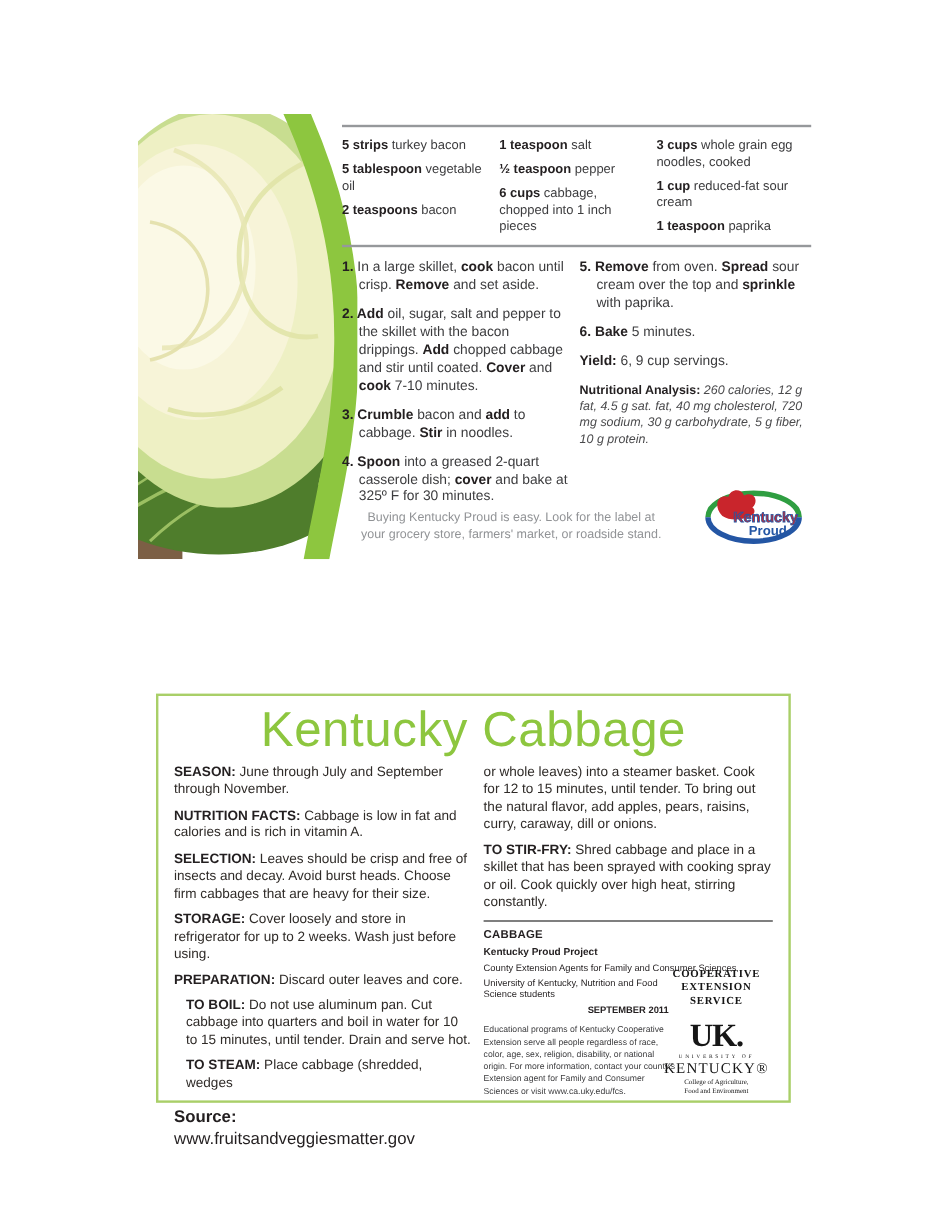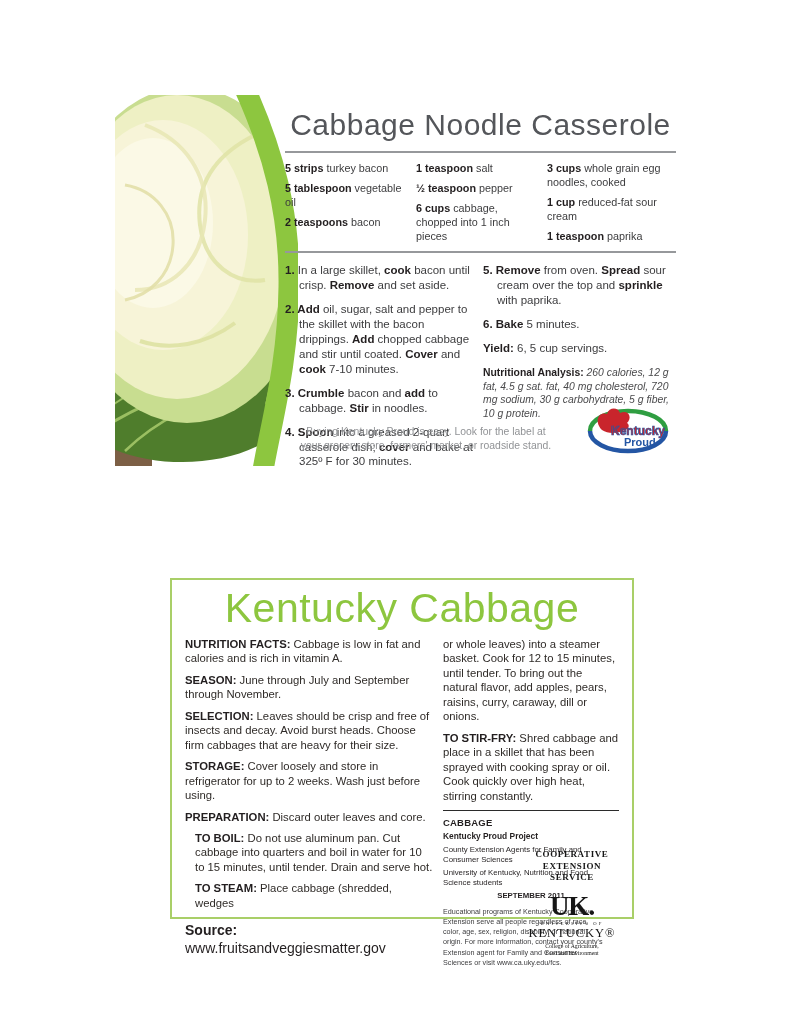--- a/index.html
+++ b/index.html
@@ -24,22 +24,22 @@
   .dir-right{width:193px;}
   .step{margin:0 0 9px;padding-left:14px;text-indent:-14px;}
   .yield{margin:2px 0 10px;}
   .nutrition{margin:0;font-size:10.4px;line-height:1.32;}
   .nutrition i{color:#4a4a4c;}
   .kp-note{position:absolute;left:185px;top:330px;width:252px;margin:0;text-align:center;
            font-size:10.4px;line-height:1.35;color:#919396;}
   .kp-logo{position:absolute;left:468px;top:308px;width:90px;height:56px;}
 
   
-  .factsheet{position:absolute;left:130px;top:578px;width:464px;height:341px;
-             border:2px solid #a9cf68;box-sizing:border-box;background:#fff;margin-left:40px;}
+  .factsheet{position:absolute;left:130px;top:578px;width:529px;height:341px;
+             border:2px solid #a9cf68;box-sizing:border-box;background:#fff;}
   .fs-title{margin:5px 0 1px;text-align:center;font-size:41px;font-weight:normal;
             color:#8dc63f;letter-spacing:.5px;}
   .fs-cols{display:flex;padding:4px 13px 0;font-size:11.3px;line-height:1.28;color:#2f2b28;}
   .fs-left{width:248px;margin-right:10px;}
   .fs-right{flex:1;position:relative;}
   .fs-p{margin:0 0 7px;}
   .fs-indent{margin-left:10px;}
   .source{margin-top:12px;font-size:14px;color:#231f20;}
   .fs-rule{border:none;border-top:1px solid #2b2b2b;margin:4px 0 6px;}
   .credits{position:relative;min-height:145px;color:#231f20;}
@@ -87,21 +87,20 @@
           <path d="M30,30 C70,45 95,80 90,125 C85,170 55,195 20,195" stroke="#e8e6b4" stroke-width="4" fill="none" opacity="0.85"></path>
           <path d="M10,90 C40,95 60,120 58,150 C56,180 35,200 10,205" stroke="#e2dfa8" stroke-width="3" fill="none" opacity="0.9"></path>
           <path d="M120,228 C90,250 55,256 25,246" stroke="#dce0a0" stroke-width="4" fill="none" opacity="0.85"></path>
           <path d="M150,10 C180,70 190,140 180,210 C176,250 165,285 150,310 C165,250 170,170 160,100 C156,70 153,40 150,10 Z" fill="#b9d97e" opacity="0.9"></path>
         </g>
         <path d="M130,-6 C158,56 175,118 174,192 C173,268 157,324 148,375" stroke="#8dc63f" stroke-width="21" fill="none"></path>
       </svg>
     </div>
 
     <div class="recipe-content">
-      <h1 class="recipe-title">Cabbage Noodle Casserole</h1>
       <hr class="rule">
 
       <div class="ingredients">
         <div class="ing-col">
           <p class="ing"><b>5 strips</b><span> turkey bacon</span></p>
           <p class="ing"><b>5 tablespoon</b><span> vegetable oil</span></p>
           <p class="ing"><b>2 teaspoons</b><span> bacon</span></p>
         </div>
         <div class="ing-col">
           <p class="ing"><b>1 teaspoon</b><span> salt</span></p>
@@ -120,21 +119,21 @@
       <div class="directions">
         <div class="dir-left">
           <p class="step"><b>1. </b><span><span>In a large skillet, </span><b>cook</b><span> bacon until crisp. </span><b>Remove</b><span> and set aside.</span></span></p>
           <p class="step"><b>2. </b><span><b>Add</b><span> oil, sugar, salt and pepper to the skillet with the bacon drippings. </span><b>Add</b><span> chopped cabbage and stir until coated. </span><b>Cover</b><span> and </span><b>cook</b><span> 7-10 minutes.</span></span></p>
           <p class="step"><b>3. </b><span><b>Crumble</b><span> bacon and </span><b>add</b><span> to cabbage. </span><b>Stir</b><span> in noodles.</span></span></p>
           <p class="step"><b>4. </b><span><b>Spoon</b><span> into a greased 2-quart casserole dish; </span><b>cover</b><span> and bake at 325º F for 30 minutes.</span></span></p>
         </div>
         <div class="dir-right">
           <p class="step"><b>5. </b><span><b>Remove</b><span> from oven. </span><b>Spread</b><span> sour cream over the top and </span><b>sprinkle</b><span> with paprika.</span></span></p>
           <p class="step"><b>6. </b><span><b>Bake</b><span> 5 minutes.</span></span></p>
-          <p class="yield"><b>Yield:</b><span> 6, 5 cup servings.</span></p>
+          <p class="yield"><b>Yield:</b><span> 6, 9 cup servings.</span></p>
           <p class="nutrition"><b>Nutritional Analysis: </b><i>260 calories, 12 g fat, 4.5 g sat. fat, 40 mg cholesterol, 720 mg sodium, 30 g carbohydrate, 5 g fiber, 10 g protein.</i></p>
         </div>
       </div>
     </div>
 
     <p class="kp-note">Buying Kentucky Proud is easy. Look for the label at your grocery store, farmers' market, or roadside stand.</p>
 
     <div class="kp-logo">
       <svg width="90" height="56" viewBox="0 0 90 56">
         <path d="M7,28 A38,20 0 0 1 83,28" stroke="#2f9e41" stroke-width="4.5" fill="none"></path>
@@ -144,22 +143,22 @@
         <text x="41" y="43" font-family="Liberation Sans, sans-serif" font-size="11" font-weight="bold" fill="#2456a4">Proud.</text>
       </svg>
     </div>
   </div>
 
   <div class="factsheet">
     <h2 class="fs-title">Kentucky Cabbage</h2>
 
     <div class="fs-cols">
       <div class="fs-left">
+        <p class="fs-p"><b>SEASON:</b><span> June through July and September through November.</span></p>
         <p class="fs-p"><b>NUTRITION FACTS:</b><span> Cabbage is low in fat and calories and is rich in vitamin A.</span></p>
-        <p class="fs-p"><b>SEASON:</b><span> June through July and September through November.</span></p>
         <p class="fs-p"><b>SELECTION:</b><span> Leaves should be crisp and free of insects and decay. Avoid burst heads. Choose firm cabbages that are heavy for their size.</span></p>
         <p class="fs-p"><b>STORAGE:</b><span> Cover loosely and store in refrigerator for up to 2 weeks. Wash just before using.</span></p>
         <p class="fs-p"><b>PREPARATION:</b><span> Discard outer leaves and core.</span></p>
         <p class="fs-p fs-indent"><b>TO BOIL:</b><span> Do not use aluminum pan. Cut cabbage into quarters and boil in water for 10 to 15 minutes, until tender. Drain and serve hot.</span></p>
         <p class="fs-p fs-indent"><b>TO STEAM:</b><span> Place cabbage (shredded, wedges</span></p>
         <p class="source"><b>Source: </b><span>www.fruitsandveggiesmatter.gov</span></p>
       </div>
 
       <div class="fs-right">
         <p class="fs-p">or whole leaves) into a steamer basket. Cook for 12 to 15 minutes, until tender. To bring out the natural flavor, add apples, pears, raisins, curry, caraway, dill or onions.</p>

